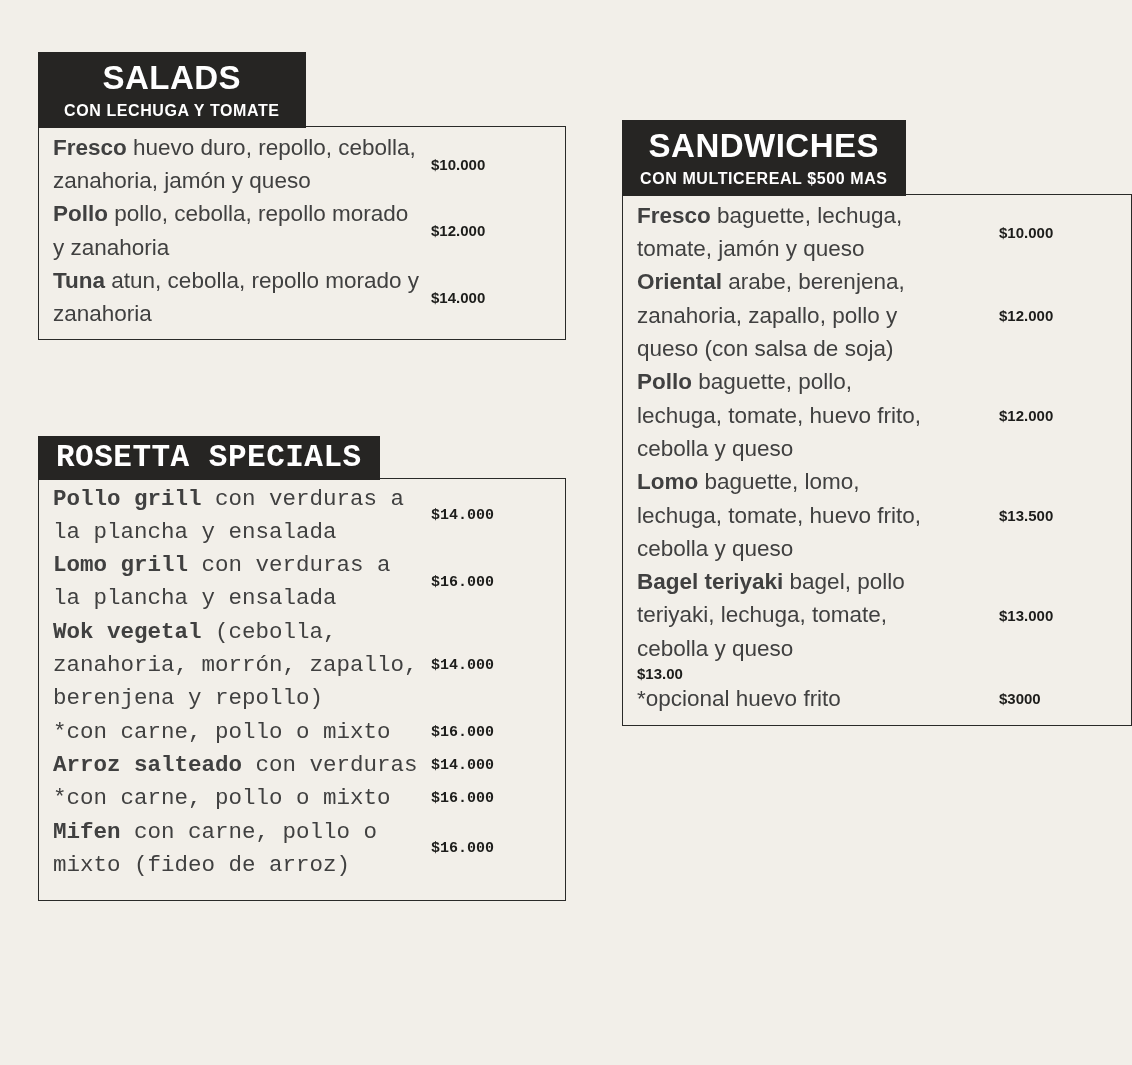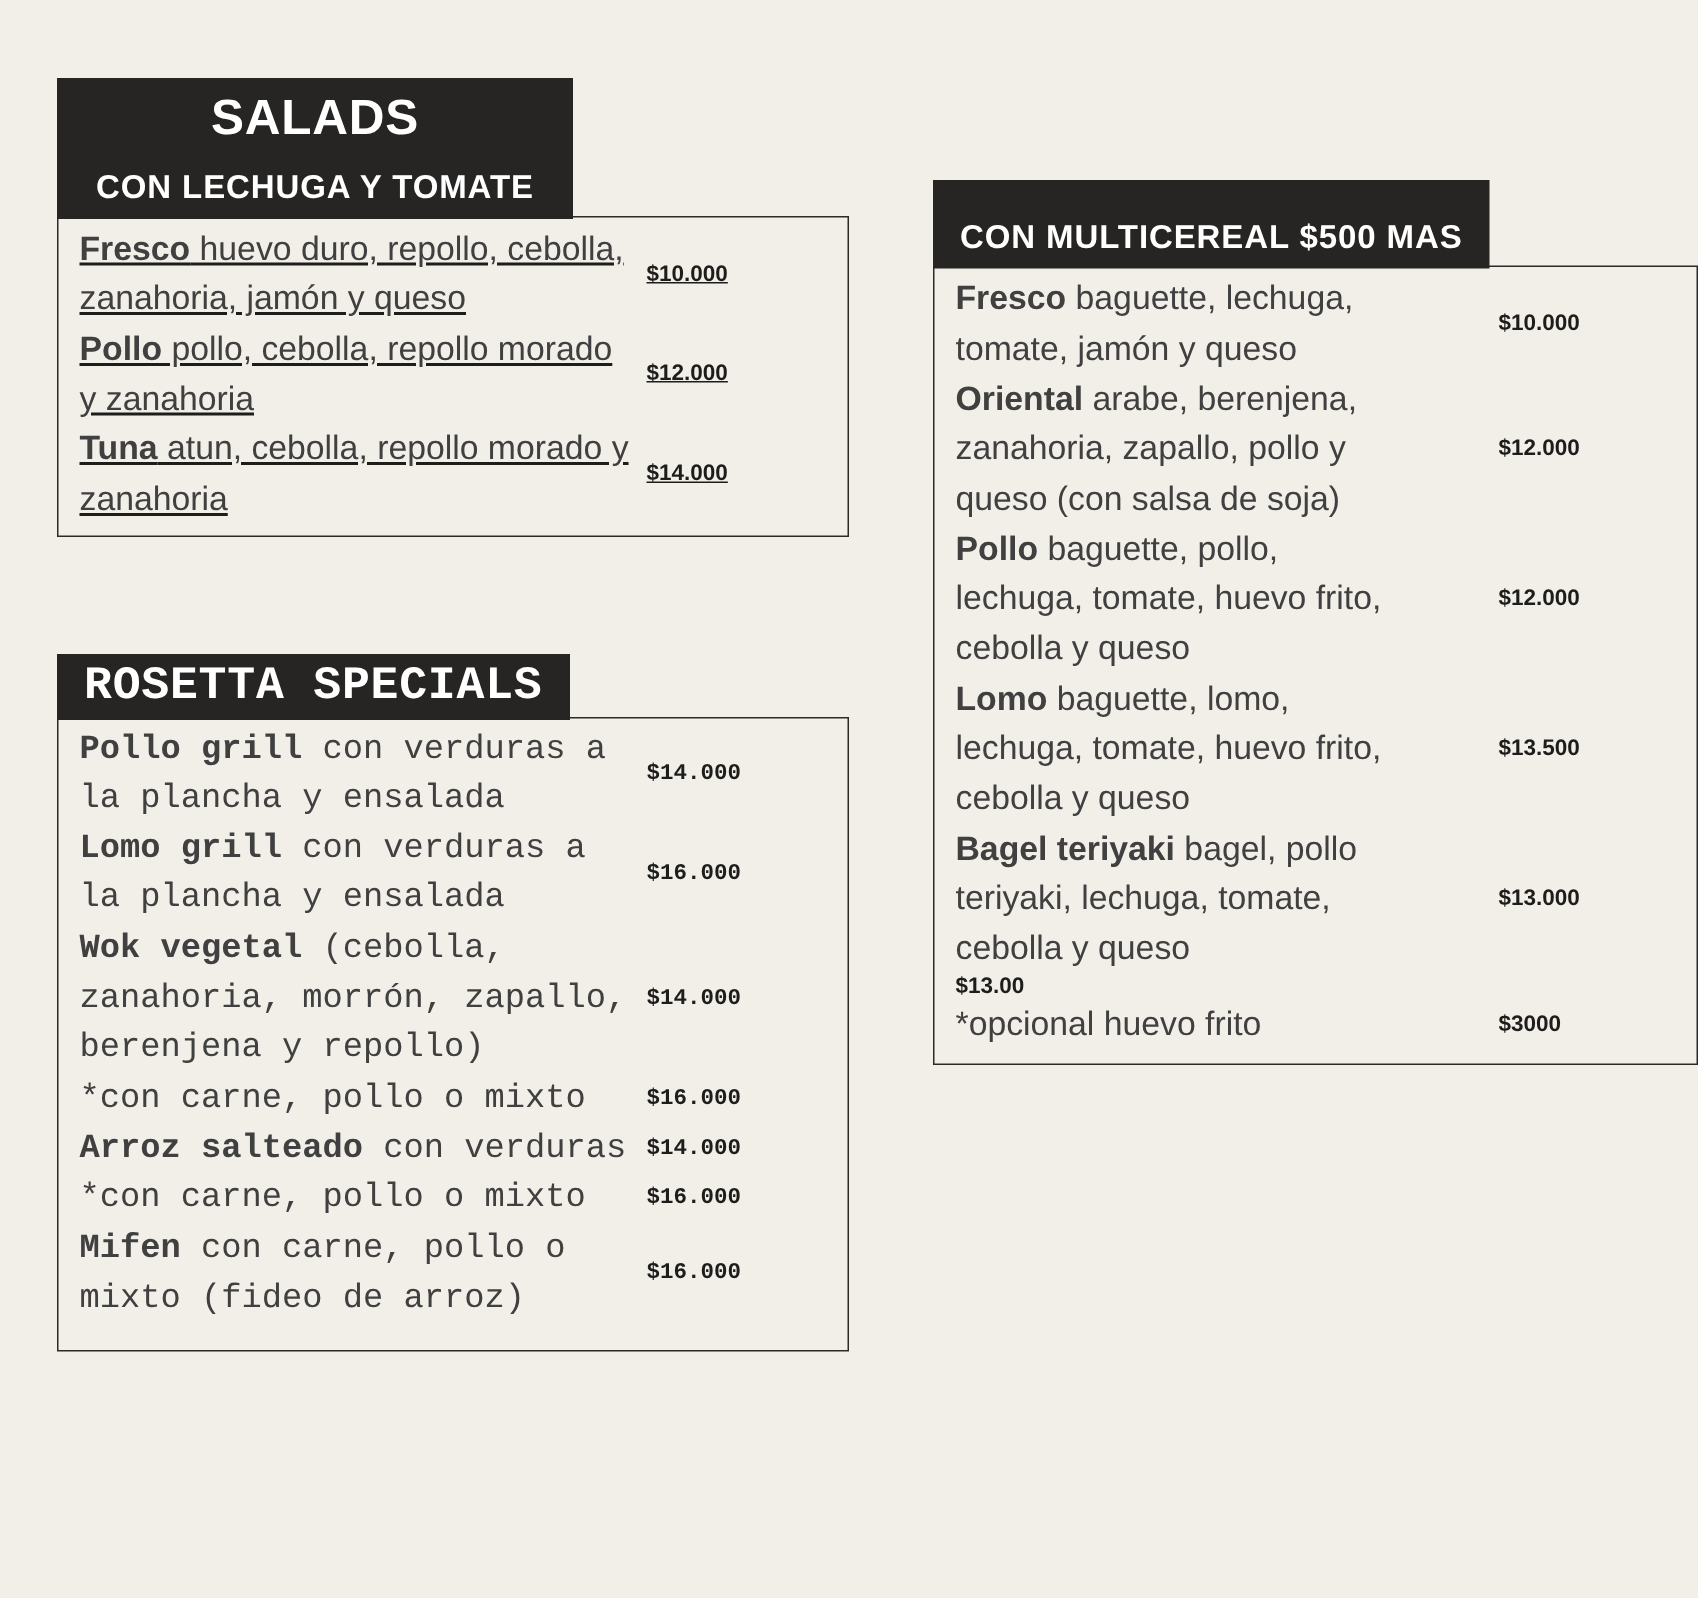--- a/index.html
+++ b/index.html
@@ -37,26 +37,26 @@
   }
   .hdr-title {
     font-size: 33px;
     font-weight: bold;
     letter-spacing: 0.5px;
     line-height: 1.05;
     text-align: center;
     display: block;
   }
   .hdr-sub {
-    font-size: 22px;
+    font-size: 16px;
     font-weight: bold;
     letter-spacing: 0.6px;
     line-height: 1.2;
     display: block;
-    margin-top: 16px;
+    margin-top: 5px;
     text-align: left;
   }
   .hdr.center .hdr-sub { text-align: center; }
 
   .box {
     border: 1.5px solid #2a2a28;
     background: transparent;
     position: relative;
     z-index: 1;
     padding: 6px 14px 10px 14px;
@@ -83,21 +83,21 @@
     font-weight: bold;
   }
   .price {
     font-size: 15px;
     font-weight: bold;
     white-space: nowrap;
     flex: 0 0 auto;
   }
 
   
-  #salads { left: 38px; top: 52px; width: 436px; text-decoration: underline; }
+  #salads { left: 38px; top: 52px; width: 436px; }
   #salads .hdr { margin-left: 0; padding: 9px 26px 8px 26px; }
   #salads .box { width: 528px; margin-top: -2px; padding-top: 4px; padding-bottom: 8px; }
   #salads .desc { max-width: 370px; }
   #salads .price { width: 120px; }
 
   
   #rosetta { left: 38px; top: 436px; width: 552px; font-family: Liberation Mono, monospace; }
   #rosetta .hdr { padding: 6px 18px 5px 18px; }
   #rosetta .hdr-title { font-size: 31px; }
   #rosetta .box { width: 528px; margin-top: -2px; padding-top: 4px; padding-bottom: 18px; }
@@ -207,20 +207,21 @@
           </div>
           <div class="price">$16.000</div>
         </div>
 
       </div>
     </div>
   </div>
 
   <div class="section" id="sandwiches">
     <div class="hdr center">
+      <span class="hdr-title">SANDWICHES</span>
       <span class="hdr-sub">CON MULTICEREAL $500 MAS</span>
     </div>
     <div class="box">
       <div class="rows">
 
         <div class="row">
           <div class="desc">
             <b>Fresco</b><span> baguette, lechuga, tomate, jamón y queso</span>
           </div>
           <div class="price">$10.000</div>

